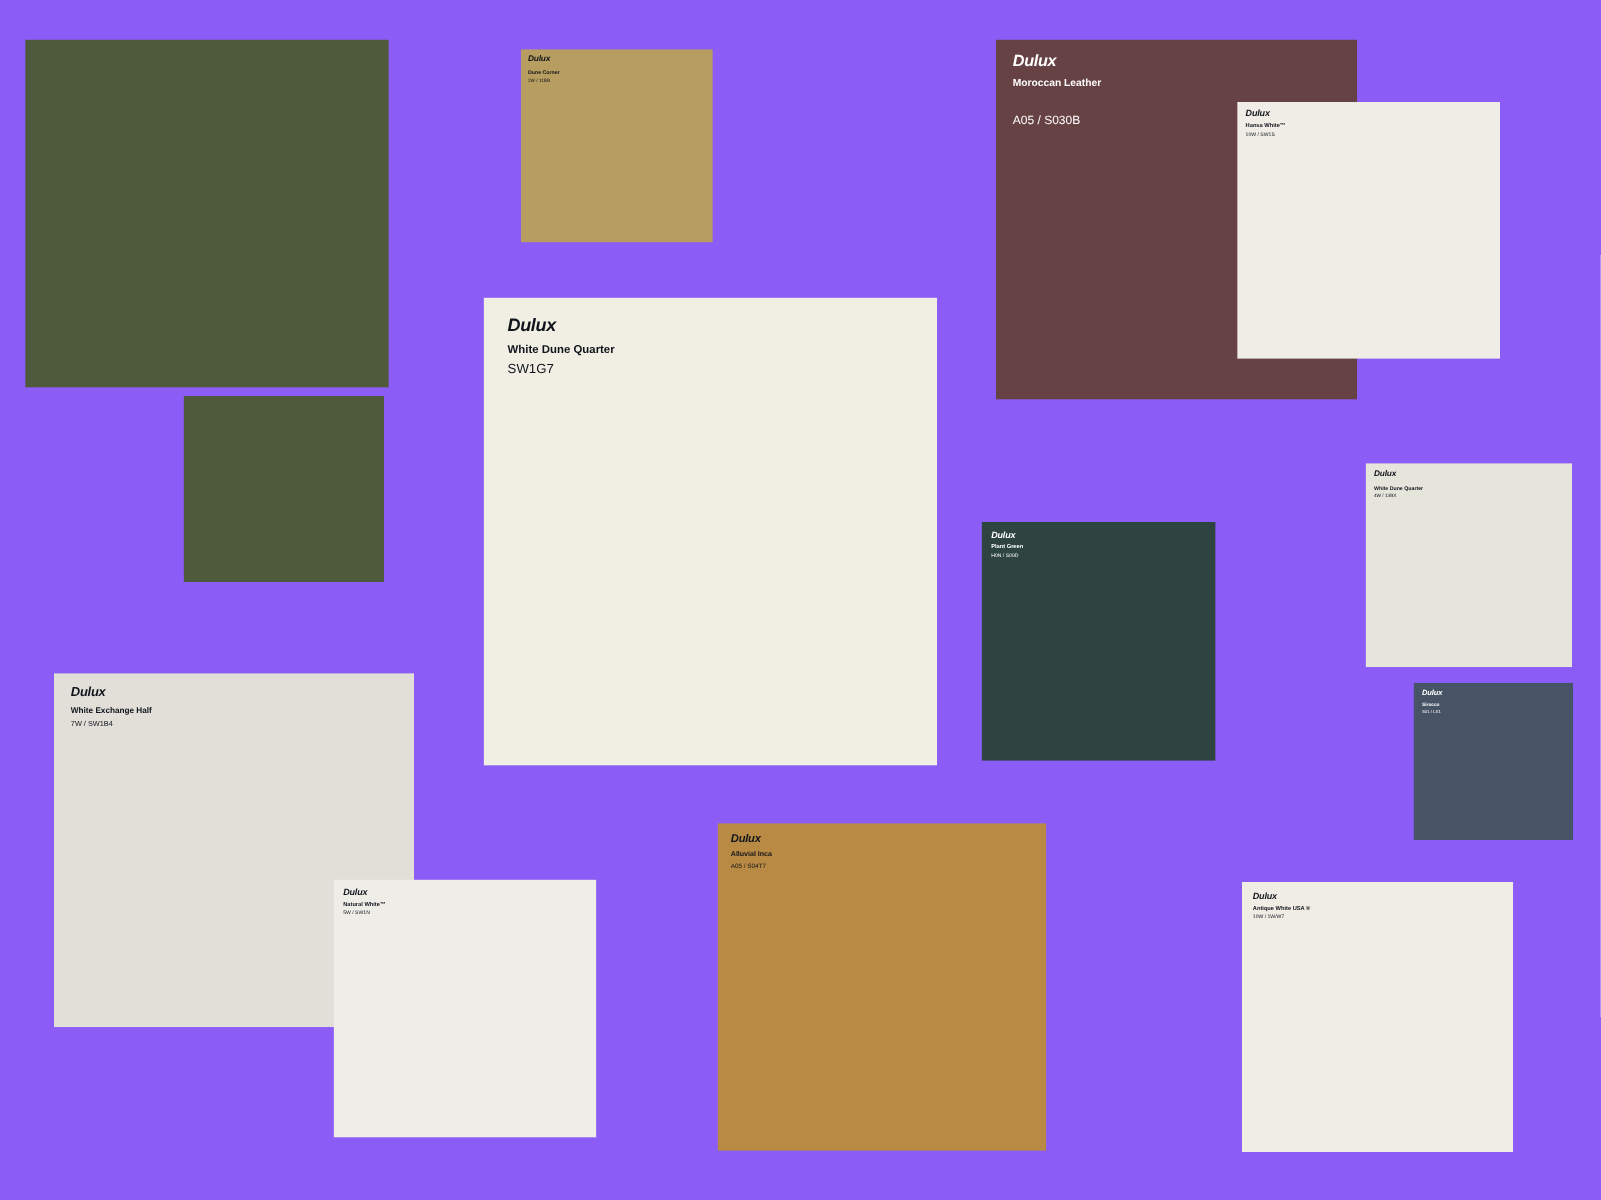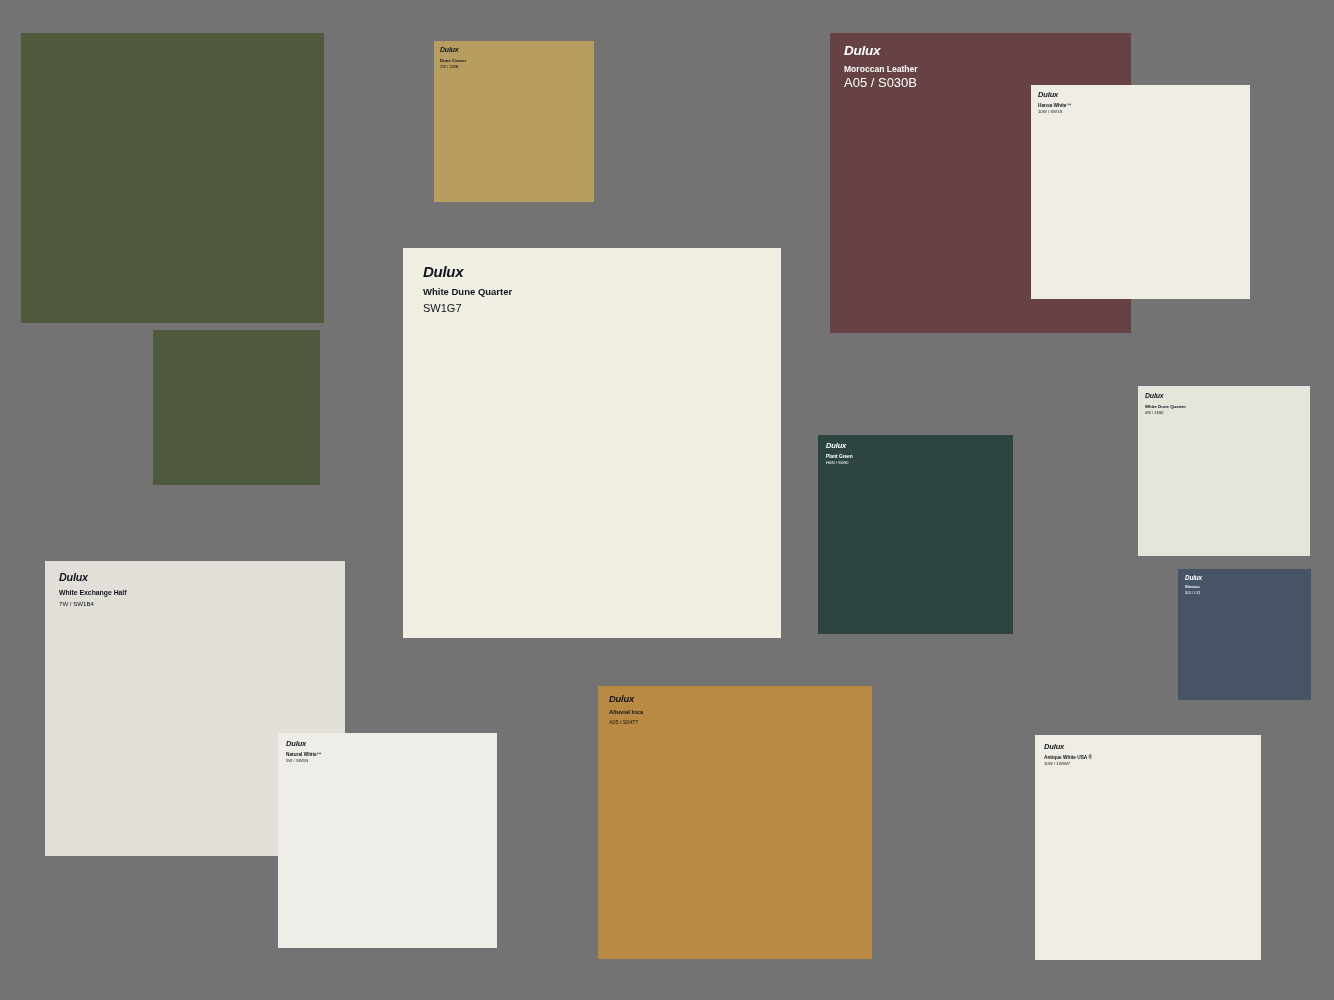--- a/index.html
+++ b/index.html
@@ -47,41 +47,41 @@
     white-space: nowrap;
   }
   
   .t-dark .brand, .t-dark .cname, .t-dark .ccode { color: #10141c; }
   
   .t-light .brand, .t-light .cname, .t-light .ccode { color: #ffffff; }
 </style>
 </head>
 <body>
 
-<div id="board" style="background: #737373;">
+<div id="board" style="background: #8b5cf6;">
     <div class="swatch t-dark" style="left: 21px; top: 33px; width: 303px; height: 290px; z-index: 1;">
       <div class="swatch-inner" style="background: rgb(79, 90, 60);"></div>
     </div>
     <div class="swatch t-dark" style="left: 153px; top: 330px; width: 167px; height: 155px; z-index: 3;">
       <div class="swatch-inner" style="background: rgb(79, 90, 60);"></div>
     </div>
     <div class="swatch t-dark" style="left: 434px; top: 41px; width: 160px; height: 161px; z-index: 5;">
       <div class="swatch-inner" style="background: rgb(183, 157, 95);"></div>
       <div class="label" style="left: 6px; top: 6px;">
         <div class="brand" style="font-size: 6.9px; margin-bottom: 3.68px;">Dulux</div>
         <div class="cname" style="font-size: 4.37px; margin-bottom: 2.07px;">Dune Corner</div>
         <div class="ccode" style="font-size: 3.91px;">2W / 11BB</div>
       </div>
     </div>
     <div class="swatch t-light" style="left: 830px; top: 33px; width: 301px; height: 300px; z-index: 6;">
       <div class="swatch-inner" style="background: rgb(103, 66, 68);"></div>
       <div class="label" style="left: 14px; top: 11px;">
         <div class="brand" style="font-size: 13.5px; margin-bottom: 7.2px;">Dulux</div>
-        <div class="cname" style="font-size: 8.55px; margin-bottom: 1px;">Moroccan Leather</div>
-        <div class="ccode" style="font-size: 13px;">A05 / S030B</div>
+        <div class="cname" style="font-size: 8.55px; margin-bottom: 20px;">Moroccan Leather</div>
+        <div class="ccode" style="font-size: 10px;">A05 / S030B</div>
       </div>
     </div>
     <div class="swatch t-dark" style="left: 1031px; top: 85px; width: 219px; height: 214px; z-index: 8;">
       <div class="swatch-inner" style="background: rgb(239, 237, 230);"></div>
       <div class="label" style="left: 7px; top: 6px;">
         <div class="brand" style="font-size: 7.5px; margin-bottom: 4px;">Dulux</div>
         <div class="cname" style="font-size: 4.75px; margin-bottom: 2.25px;">Hansa White™</div>
         <div class="ccode" style="font-size: 4.25px;">10W / SW1S</div>
       </div>
     </div>

